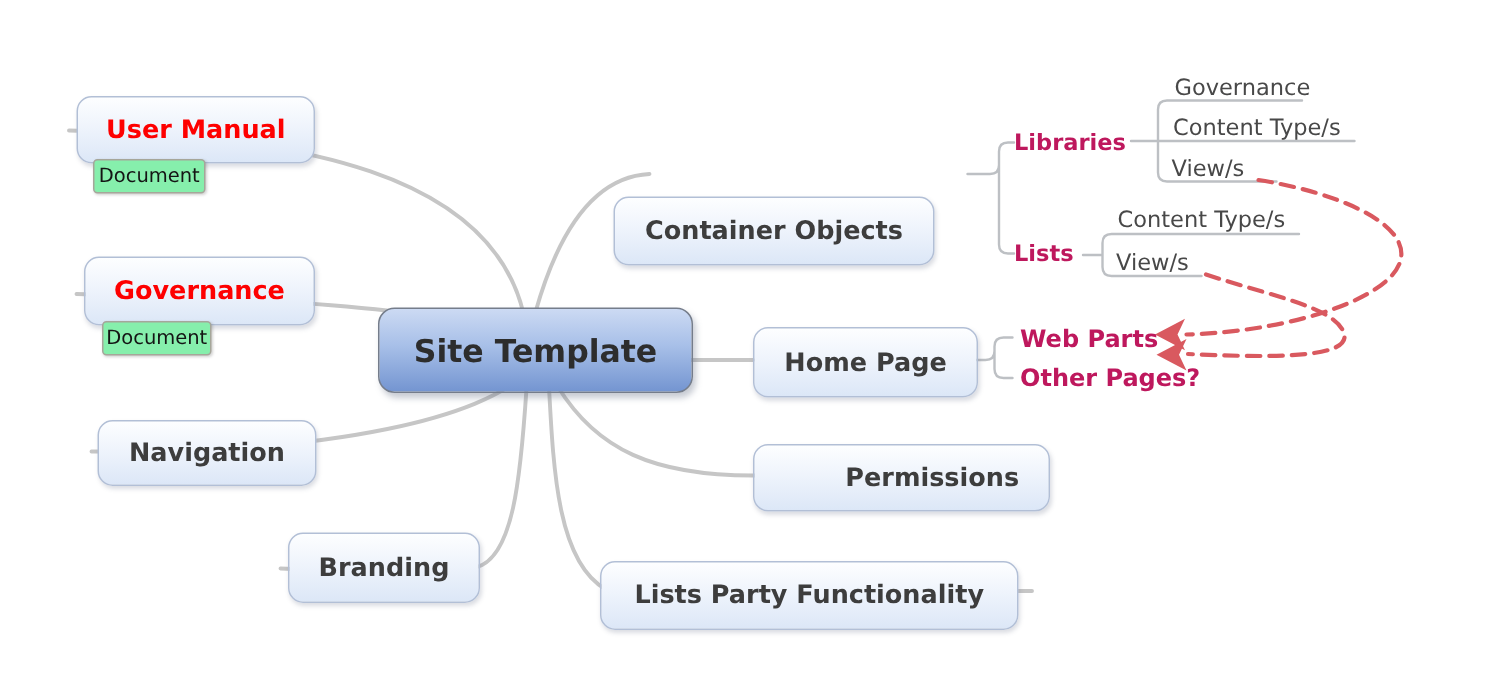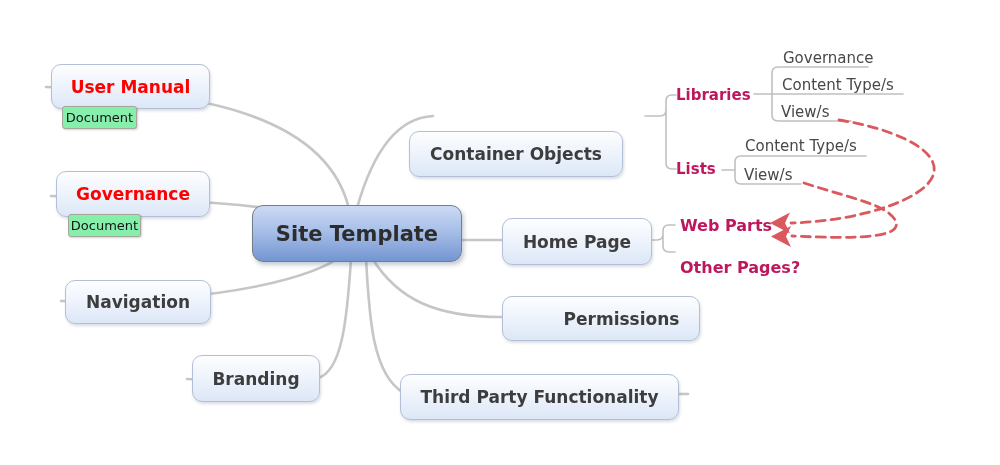--- a/index.html
+++ b/index.html
@@ -53,21 +53,21 @@
   #t-central{left:252px;top:205px;width:208px;height:55px;}
 
   
   #tag-um{left:62px;top:106px;width:73px;height:21px;}
   #tag-gov{left:68px;top:214px;width:71px;height:21px;}
 
   
   #s-libraries{left:676px;top:86px;}
   #s-lists{left:676px;top:160px;}
   #s-web-parts{left:680px;top:217px;font-size:16px;}
-  #s-other-pages{left:680px;top:243px;font-size:16px;margin-top:16px;}
+  #s-other-pages{left:680px;top:243px;font-size:16px;}
 
   
   #l-versioning{left:783px;top:49px;}
   #l-ct-lib{left:782px;top:76px;}
   #l-views-lib{left:781px;top:103px;}
   #l-ct-lists{left:745px;top:137px;}
   #l-views-lists{left:744px;top:166px;}
 </style>
 </head>
 <body>
@@ -140,21 +140,21 @@
 
   <div class="topic" id="t-home-page">
     <span>Home Page</span>
   </div>
 
   <div class="topic" id="t-permissions">
     <span>Permissions</span>
   </div>
 
   <div class="topic" id="t-third-party">
-    <span>Third Party Functionality</span>
+    <span>Lists Party Functionality</span>
   </div>
 
   <span class="subtopic" id="s-libraries">Libraries</span>
   <span class="subtopic" id="s-lists">Lists</span>
   <span class="subtopic" id="s-web-parts">Web Parts</span>
   <span class="subtopic" id="s-other-pages">Other Pages?</span>
 
   <span class="leaf" id="l-versioning">Governance</span>
   <span class="leaf" id="l-ct-lib">Content Type/s</span>
   <span class="leaf" id="l-views-lib">View/s</span>

